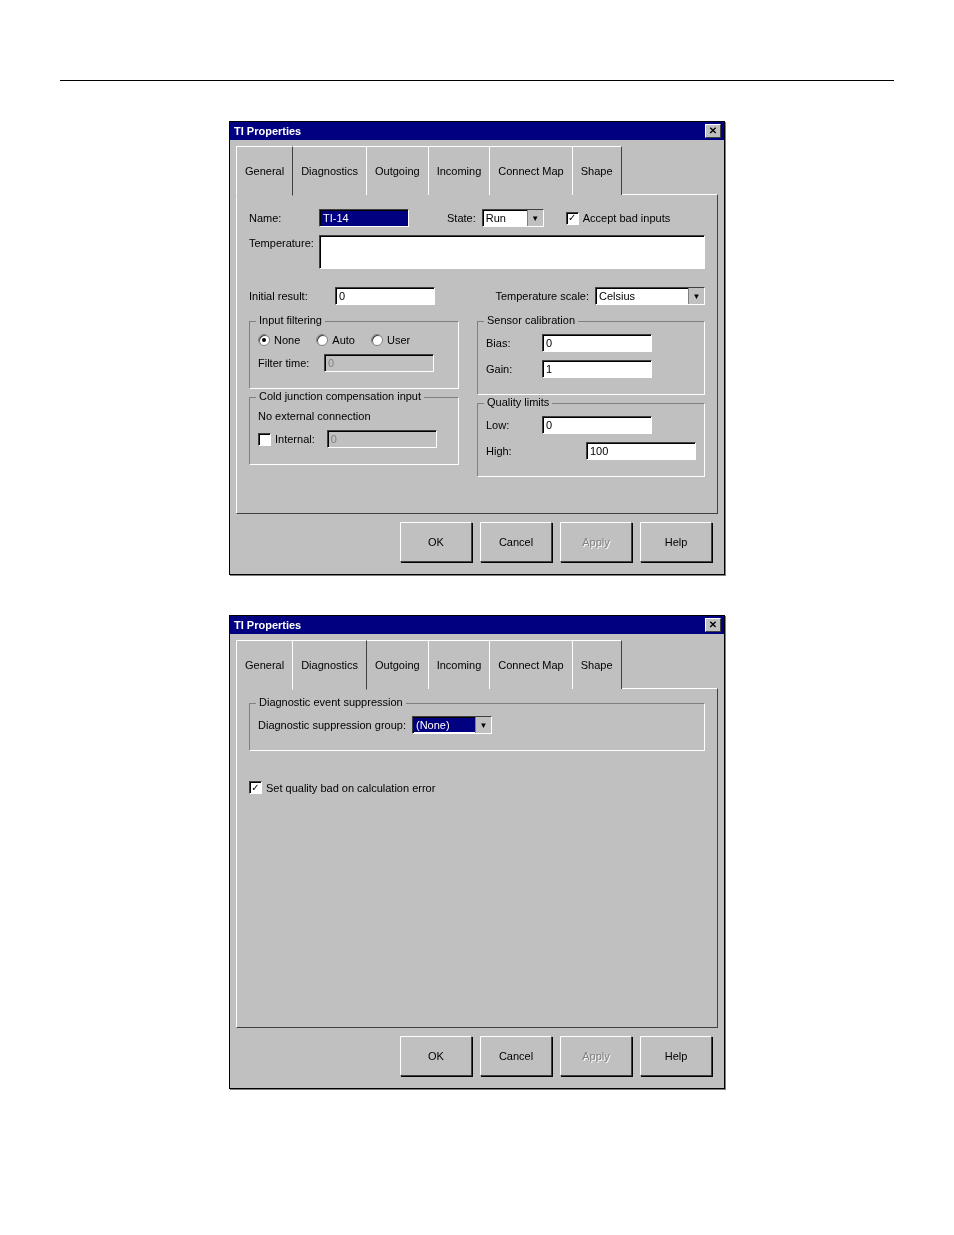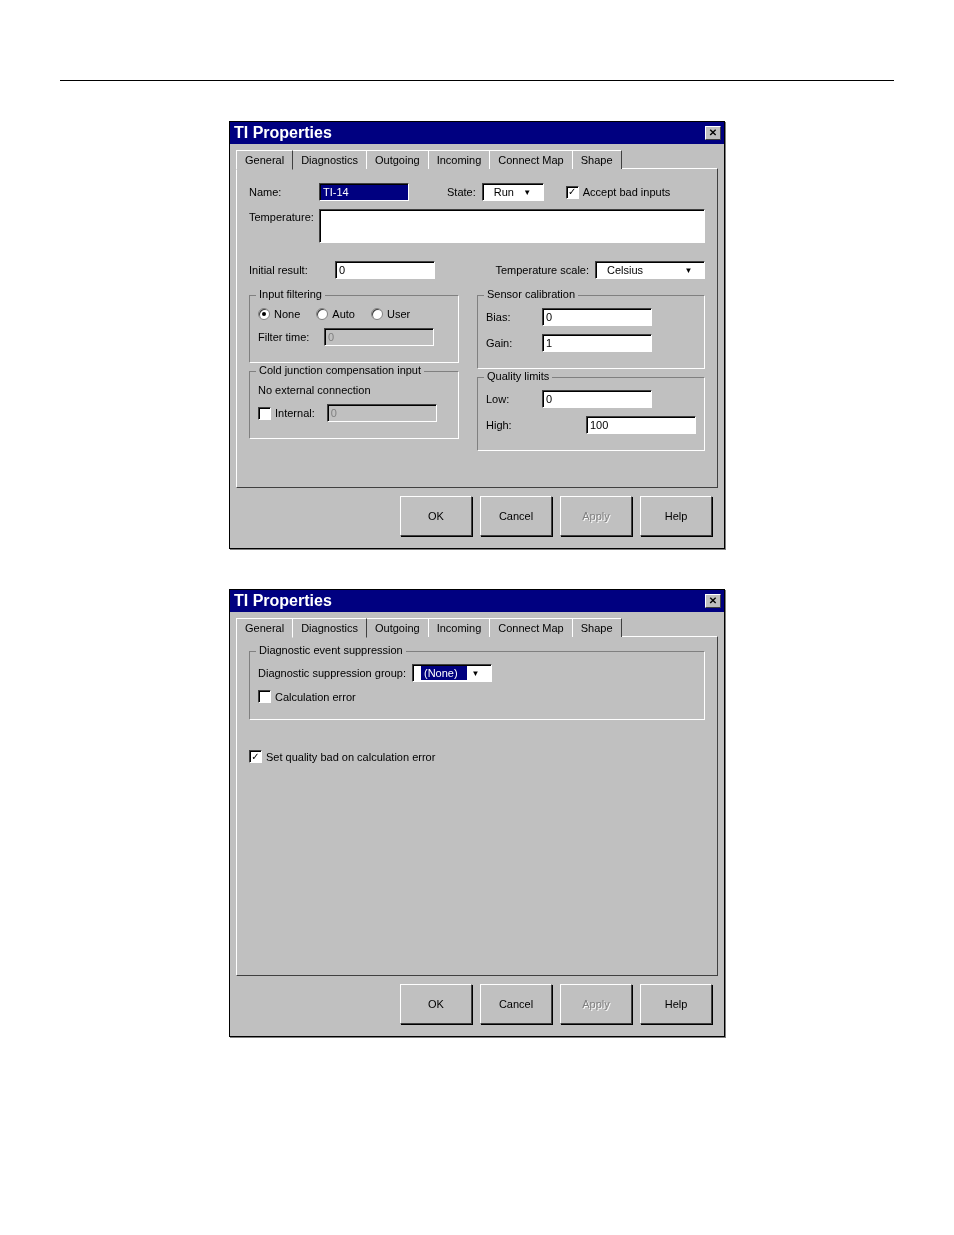--- a/index.html
+++ b/index.html
@@ -28,40 +28,40 @@
     box-shadow: 1px 1px 0 #808080;
   }
   .titlebar {
     background: #000080;
     color: #fff;
     font-weight: bold;
     padding: 2px 3px 2px 4px;
     display: flex;
     align-items: center;
   }
-  .titlebar-text { flex: 1; font-size: 16px; }
+  .titlebar-text { flex: 1; font-size: 11px; }
   .closebtn {
     width: 16px; height: 14px;
     background: #c0c0c0;
     border: 1px solid #fff;
     border-right-color:#404040; border-bottom-color:#404040;
     color:#000; font-weight:bold; font-size:10px;
     display:flex; align-items:center; justify-content:center;
     line-height:1;
   }
   .client {
     padding: 6px;
   }
   .tabs {
     display:flex;
     position:relative;
     margin-bottom:-1px;
   }
   .tab {
-    padding: 3px 8px;
+    padding: 18px 8px;
     border: 1px solid #808080;
     border-bottom: none;
     background:#c0c0c0;
     margin-right:-1px;
     border-top-color:#fff; border-left-color:#fff;
     border-right-color:#404040;
     position:relative;
   }
   .tab.active {
     background:#c0c0c0;
@@ -85,21 +85,21 @@
     box-shadow: inset 1px 1px 0 #000;
     font: inherit;
     padding:1px 3px;
     height:18px;
   }
   input[disabled], .sunken.disabled {
     background:#c0c0c0;
     color:#808080;
   }
   textarea { height:34px; resize:none; }
-  .select { display:inline-flex; align-items:center; padding:8px; }
+  .select { display:inline-flex; align-items:center; padding:0; }
   .select .val { flex:1; padding:1px 3px; }
   .select .val.sel { background:#000080; color:#fff; }
   .select .arrow {
     width:16px; height:100%;
     background:#c0c0c0;
     border-left:1px solid #808080;
     display:flex; align-items:center; justify-content:center;
     font-size:8px;
   }
   .chk { display:inline-flex; align-items:center; gap:4px; }
@@ -303,26 +303,20 @@
 
         <div class="group" style="margin-top:0">
           <span class="legend">Diagnostic event suppression</span>
           <div class="row">
             <span class="lbl">Diagnostic suppression group:</span>
             <div class="select" style="width:80px">
               <span class="val sel">(None)</span>
               <span class="arrow">▼</span>
             </div>
           </div>
-          <div class="row">
-            <span class="chk">
-              <span class="chkbox"></span>
-              <span>Calculation error</span>
-            </span>
-          </div>
         </div>
 
         <div class="row" style="margin-top:30px">
           <span class="chk">
             <span class="chkbox">✓</span>
             <span>Set quality bad on calculation error</span>
           </span>
         </div>
 
       </div>

